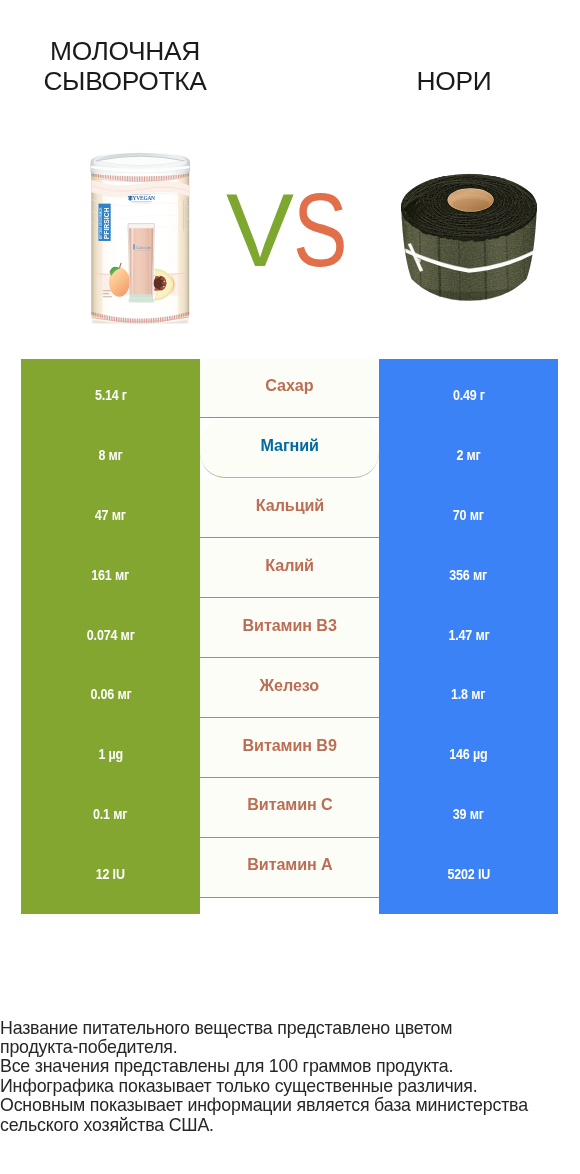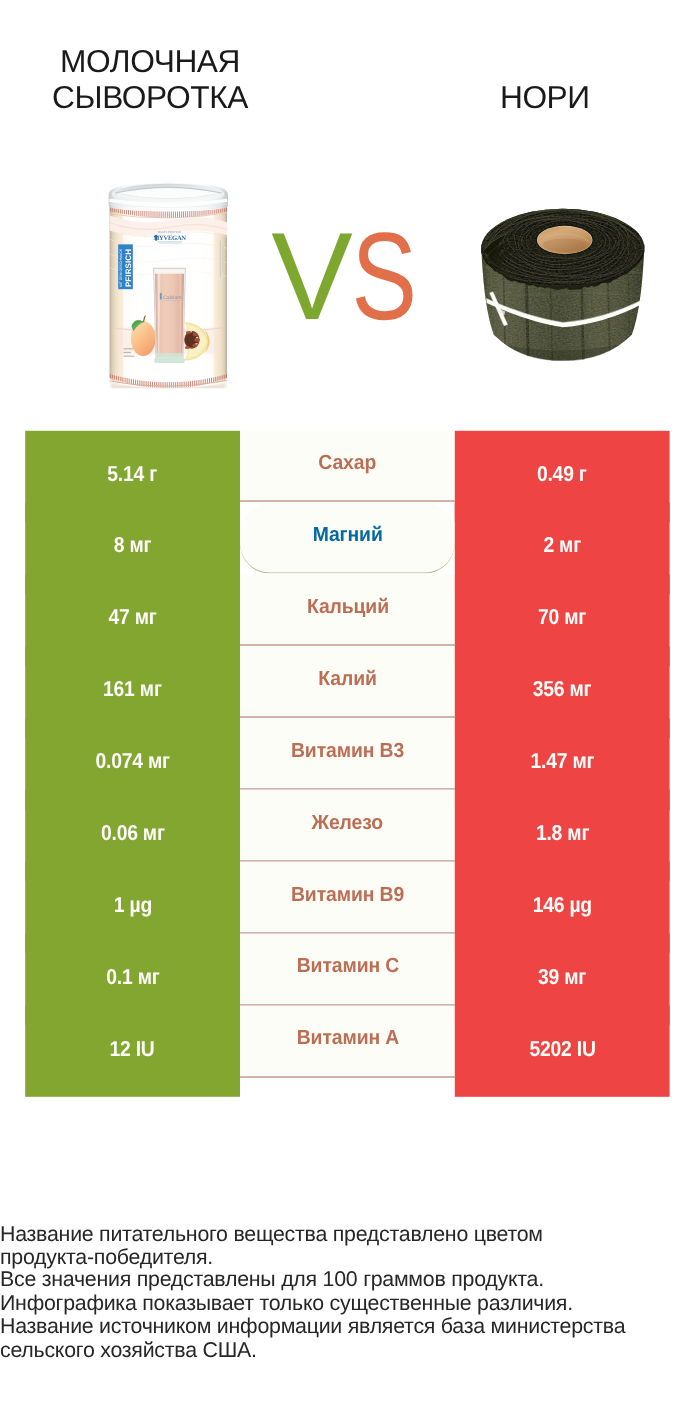--- a/index.html
+++ b/index.html
@@ -23,24 +23,24 @@
 
   
   .prod{position:absolute;}
   #prod-left{left:88.6px;top:137.4px;}
   #prod-right{left:400px;top:155px;}
 
   
   #table{position:absolute;left:21px;top:344px;width:537px;}
   .row{position:relative;height:59.9px;display:flex;}
   .cell{box-sizing:border-box;display:flex;align-items:center;justify-content:center;}
-  .cell-l,.cell-r{width:179px;height:76px;color:#fdfdfa;font-size:18px;font-weight:700;letter-spacing:-0.2px;}
+  .cell-l,.cell-r{width:179px;height:76px;color:#fdfdfa;font-size:14px;font-weight:700;letter-spacing:-0.2px;}
   .cell-l > span,.cell-r > span{display:inline-block;transform:scaleX(0.895) translateY(-2.4px);}
   .cell-l{background:#82a630;}
-  .cell-r{background:#ef4444;}
+  .cell-r{background:#3b82f6;}
   .cell-m{width:179px;height:59.4px;background:#fdfdf7;font-size:17px;font-weight:700;letter-spacing:-0.1px;}
   .cell-m > span{display:inline-block;transform:scaleX(0.95) translateY(-2.2px);}
   .cell-m.win-left{color:#0369a1;border-bottom:1.3px solid #adb882;border-radius:25px;}
   .cell-m.win-right{color:#bc6e55;border-bottom:1.3px solid #b58273;}
 
   
   #footer{position:absolute;left:0;top:1003.6px;width:580px;text-align:left;color:#262626;
           font-size:17.8px;line-height:19.4px;letter-spacing:-0.2px;}
   #footer div{white-space:nowrap;}
 </style>
@@ -427,16 +427,16 @@
           <span>5202 IU</span>
         </div>
       </div>
     </div>
 
   <div id="footer">
       <div>Название питательного вещества представлено цветом</div>
       <div>продукта-победителя.</div>
       <div>Все значения представлены для 100 граммов продукта.</div>
       <div>Инфографика показывает только существенные различия.</div>
-      <div>Название источником информации является база министерства</div>
+      <div>Основным показывает информации является база министерства</div>
       <div>сельского хозяйства США.</div>
     </div>
 </div>
 
 </body></html>

